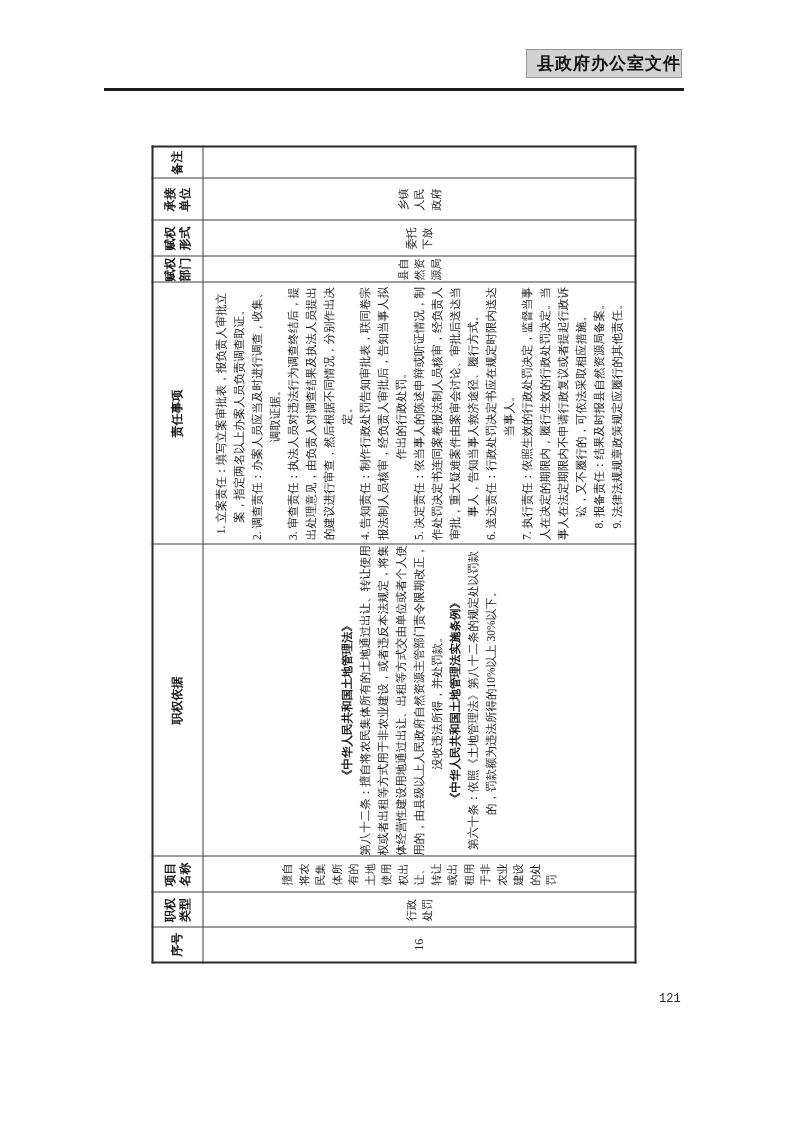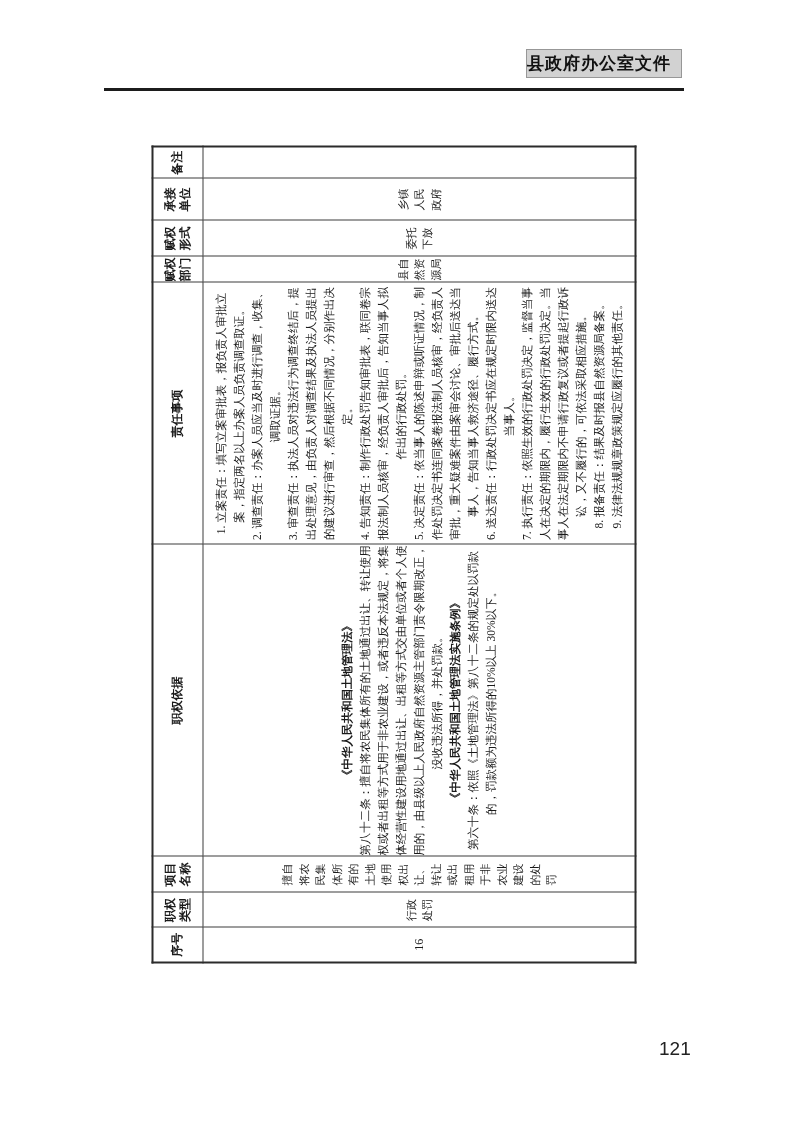--- a/index.html
+++ b/index.html
@@ -5,21 +5,21 @@
   html,body{margin:0;padding:0;background:#e8e8e8;}
   .page{
     position:relative;width:793px;height:1122px;margin:0 auto;
     background:#ffffff;overflow:hidden;
     font-family:"Liberation Serif","DejaVu Serif",serif;color:#1a1a1a;
   }
   
   .doc-banner{
     position:absolute;top:49px;left:526px;width:156px;height:29px;
     background:#d2d2d2;border:1px solid #979797;box-sizing:border-box;
-    display:flex;align-items:center;justify-content:flex-start;
+    display:flex;align-items:center;justify-content:flex-end;
     font-family:"Liberation Sans","DejaVu Sans",sans-serif;
     font-weight:bold;font-size:17px;letter-spacing:1px;color:#111;
   }
   .header-rule{
     position:absolute;left:104px;top:88px;width:580px;height:3px;
     background:#1c1c1c;
   }
   
   .rotated-wrap{
     position:absolute;left:-15px;top:314px;width:816px;height:483px;
@@ -40,22 +40,22 @@
   td{font-size:11.5px;}
   .cell-serial{font-size:12px;}
   .pair2{display:inline-block;width:2em;line-height:1.5;text-align:left;
          font-size:11px;vertical-align:middle;}
   td.cell-basis{text-align:left;padding:2px 3px;}
   .law-title{font-weight:bold;font-size:11.5px;line-height:18px;}
   .law-body{font-size:11.5px;line-height:18px;}
   td.cell-duties{text-align:left;padding:1px 4px;vertical-align:middle;}
   .duty-item{font-size:11.5px;line-height:18px;}
   .page-number{
-    position:absolute;left:659px;top:1038px;font-size:19px;color:#222;
-    font-family:Liberation Sans, sans-serif;
+    position:absolute;left:659px;top:992px;font-size:12px;color:#222;
+    font-family:Liberation Mono, monospace;
   }
 </style>
 </head>
 <body>
 
 <div class="page">
 
   <div class="doc-banner">
     <span>县政府办公室文件</span>
   </div>

